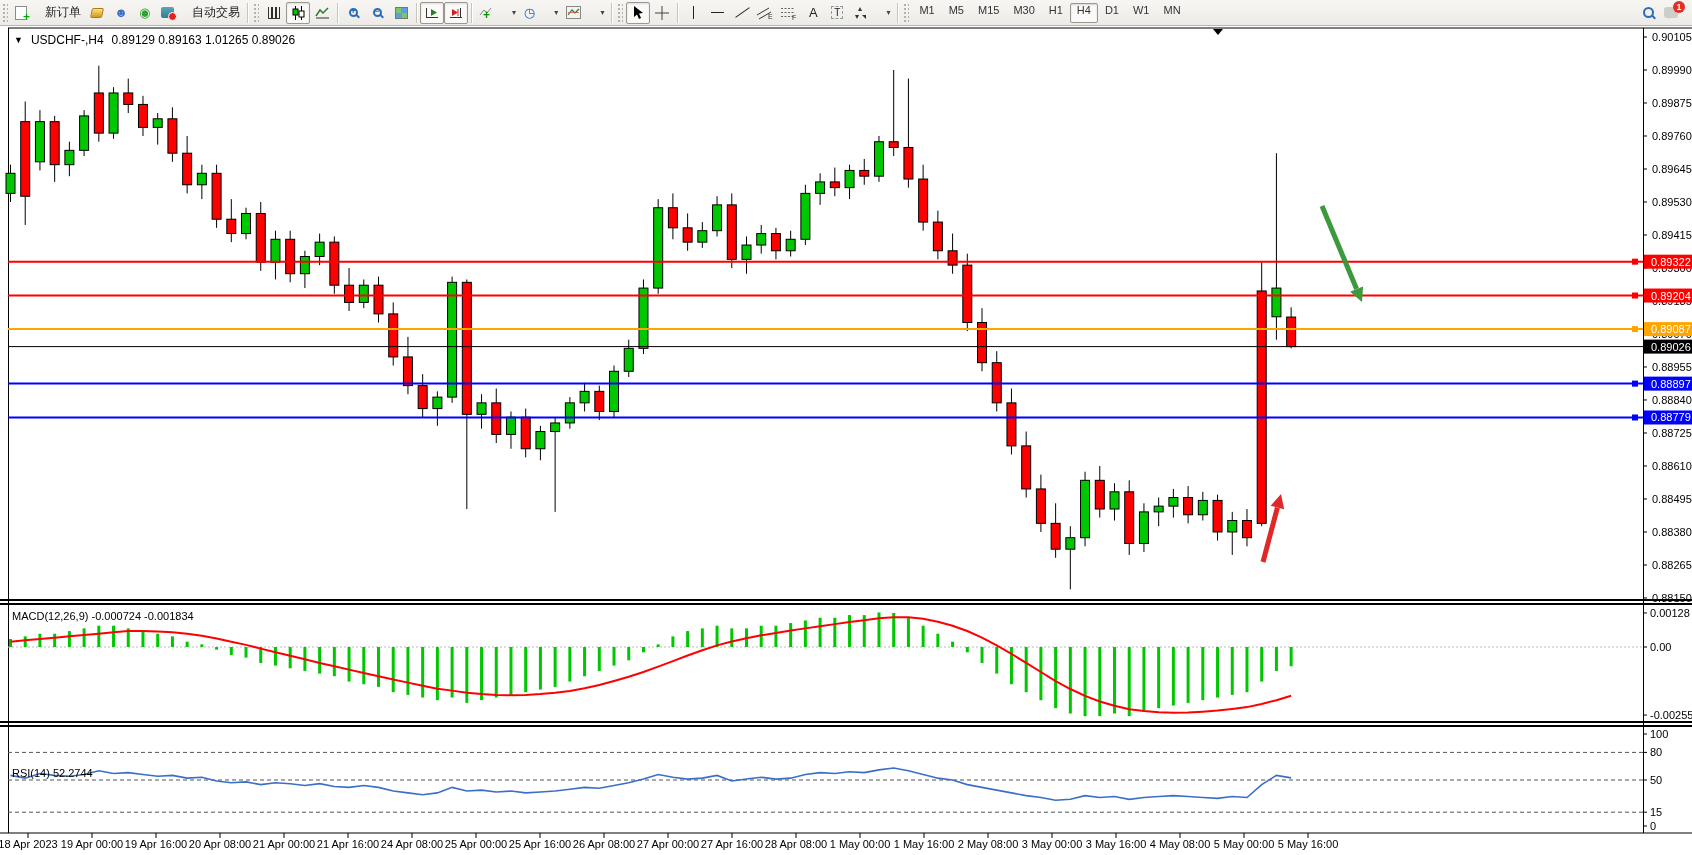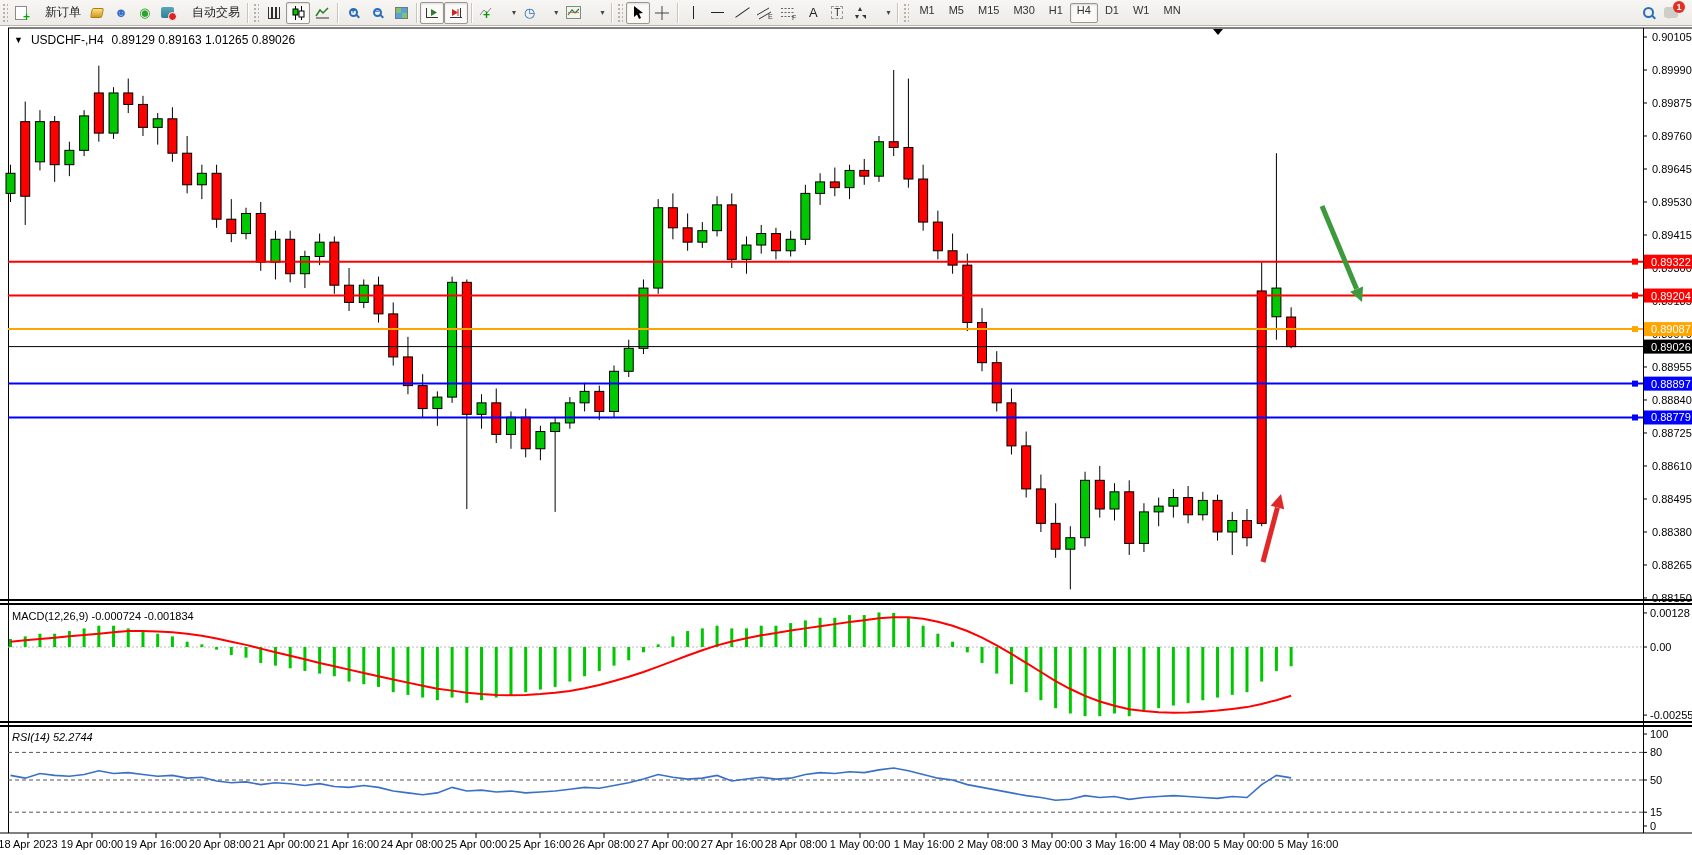--- a/index.html
+++ b/index.html
@@ -237,21 +237,21 @@
   </div>
 </div>
 
 <div class="chart-window">
   <div class="chart-title">
     <span class="tri">▼</span>
     <span>USDCHF-,H4</span>
     <span>0.89129 0.89163 1.01265 0.89026</span>
   </div>
   <div class="pane-label" style="top:583px;">MACD(12,26,9) -0.000724 -0.001834</div>
-  <div class="pane-label" style="top:704px;font-style:italic;">RSI(14) 52.2744</div>
+  <div class="pane-label" style="top:740px;">RSI(14) 52.2744</div>
   <svg id="plot" width="1692" height="828">
       <rect x="8" y="1" width="1635" height="805" fill="#fff" stroke="none"></rect>
       <line x1="8" y1="1" x2="1692" y2="1" stroke="#000"></line>
       <line x1="8.5" y1="1" x2="8.5" y2="806" stroke="#000"></line>
       <line x1="1643.5" y1="1" x2="1643.5" y2="806" stroke="#000"></line>
       <line x1="1643" y1="10" x2="1647" y2="10" stroke="#000"></line>
       <text x="1652" y="14" font-size="11" fill="#000">0.90105</text>
       <line x1="1643" y1="42.99809999999955" x2="1647" y2="42.99809999999955" stroke="#000"></line>
       <text x="1652" y="46.99809999999955" font-size="11" fill="#000">0.89990</text>
       <line x1="1643" y1="75.9961999999991" x2="1647" y2="75.9961999999991" stroke="#000"></line>

